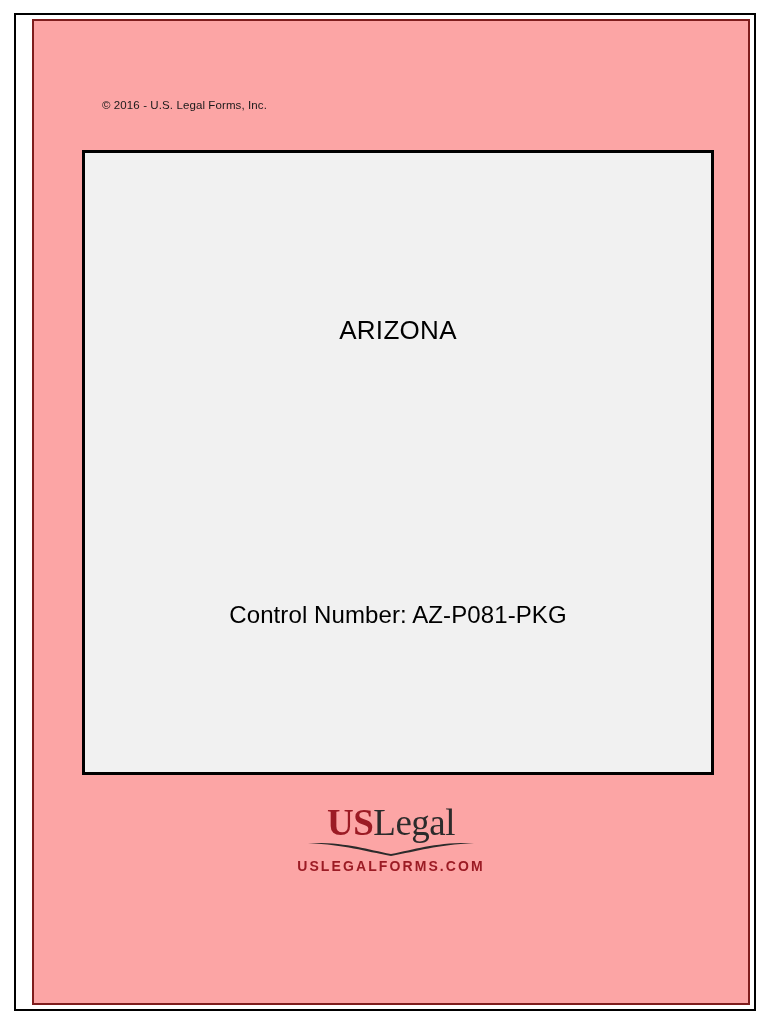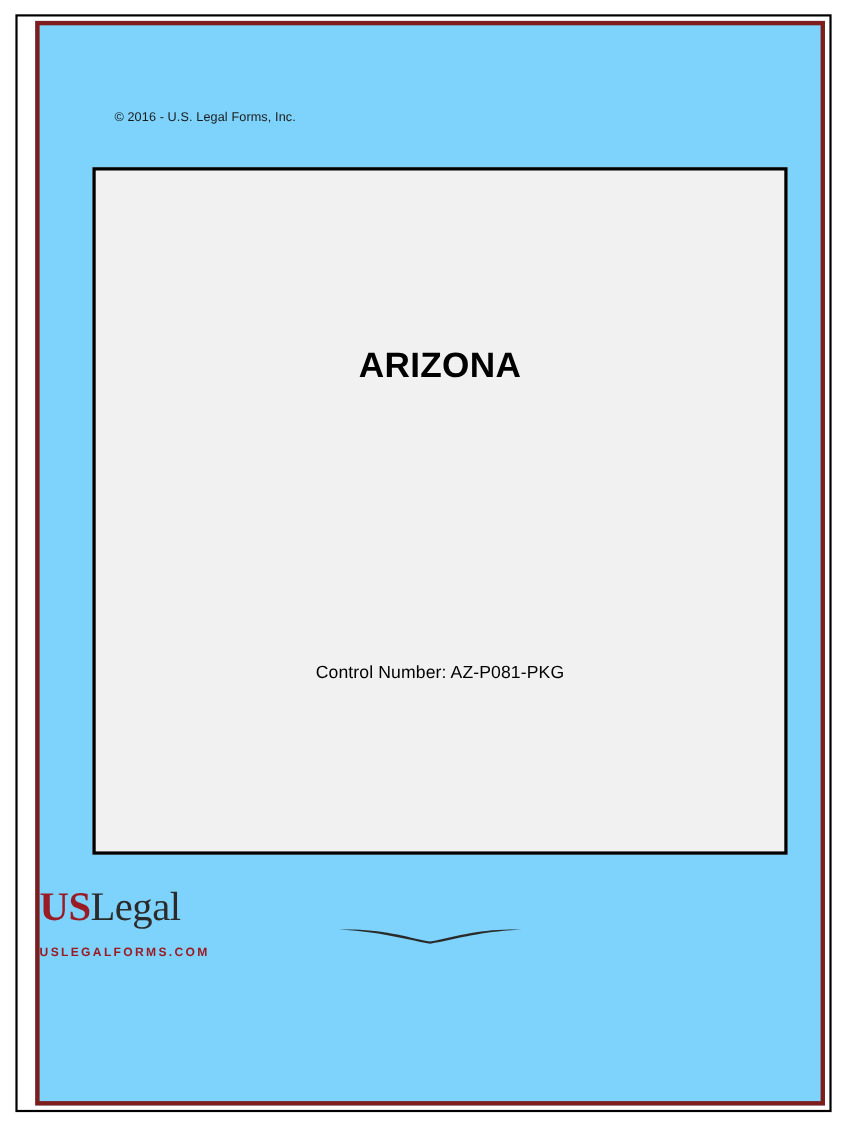--- a/index.html
+++ b/index.html
@@ -25,23 +25,23 @@
     border: 2px solid #000000;
     box-sizing: border-box;
     background: #ffffff;
   }
   .page-inner {
     position: absolute;
     left: 16px;
     top: 4px;
     right: 4px;
     bottom: 4px;
-    border: 4px solid #7f1d1d;
+    border: 2px solid #7f1d1d;
     box-sizing: border-box;
-    background: #7dd3fc;
+    background: #fca5a5;
   }
 
   .content {
     position: absolute;
     left: 0;
     top: 0;
     right: 0;
     bottom: 0;
   }
 
@@ -67,44 +67,45 @@
   }
 
   .title-block {
     position: absolute;
     left: 0;
     right: 0;
     top: 142px;
     text-align: center;
   }
   .title-line {
-    font-size: 32px;
-    font-weight: bold;
+    font-size: 26px;
+    font-weight: normal;
     letter-spacing: 0.3px;
     line-height: 70px;
     color: #000000;
   }
 
   .control-number {
     position: absolute;
     left: 0;
     right: 0;
     top: 448px;
     text-align: center;
-    font-size: 16px;
+    font-size: 24px;
     color: #000000;
     letter-spacing: 0.1px;
   }
 
   
   .logo {
     position: absolute;
     left: 0;
     right: 0;
     top: 782px;
+    text-align: center;
   }
   .logo-wordmark {
     font-family: "Liberation Serif", serif;
     font-size: 37px;
     line-height: 40px;
     white-space: nowrap;
   }
   .logo-us {
     color: #9b1b24;
     font-weight: bold;
@@ -116,21 +117,21 @@
     letter-spacing: -0.5px;
   }
   .logo-swoosh {
     display: block;
     margin: -2px auto 0 auto;
     width: 170px;
     height: 16px;
   }
   .logo-domain {
     font-family: "Liberation Sans", sans-serif;
-    font-size: 11px;
+    font-size: 14px;
     font-weight: bold;
     color: #9b1b24;
     letter-spacing: 2.1px;
     margin-top: 1px;
   }
 </style>
 </head>
 <body>
 
 <div class="page-outer">

